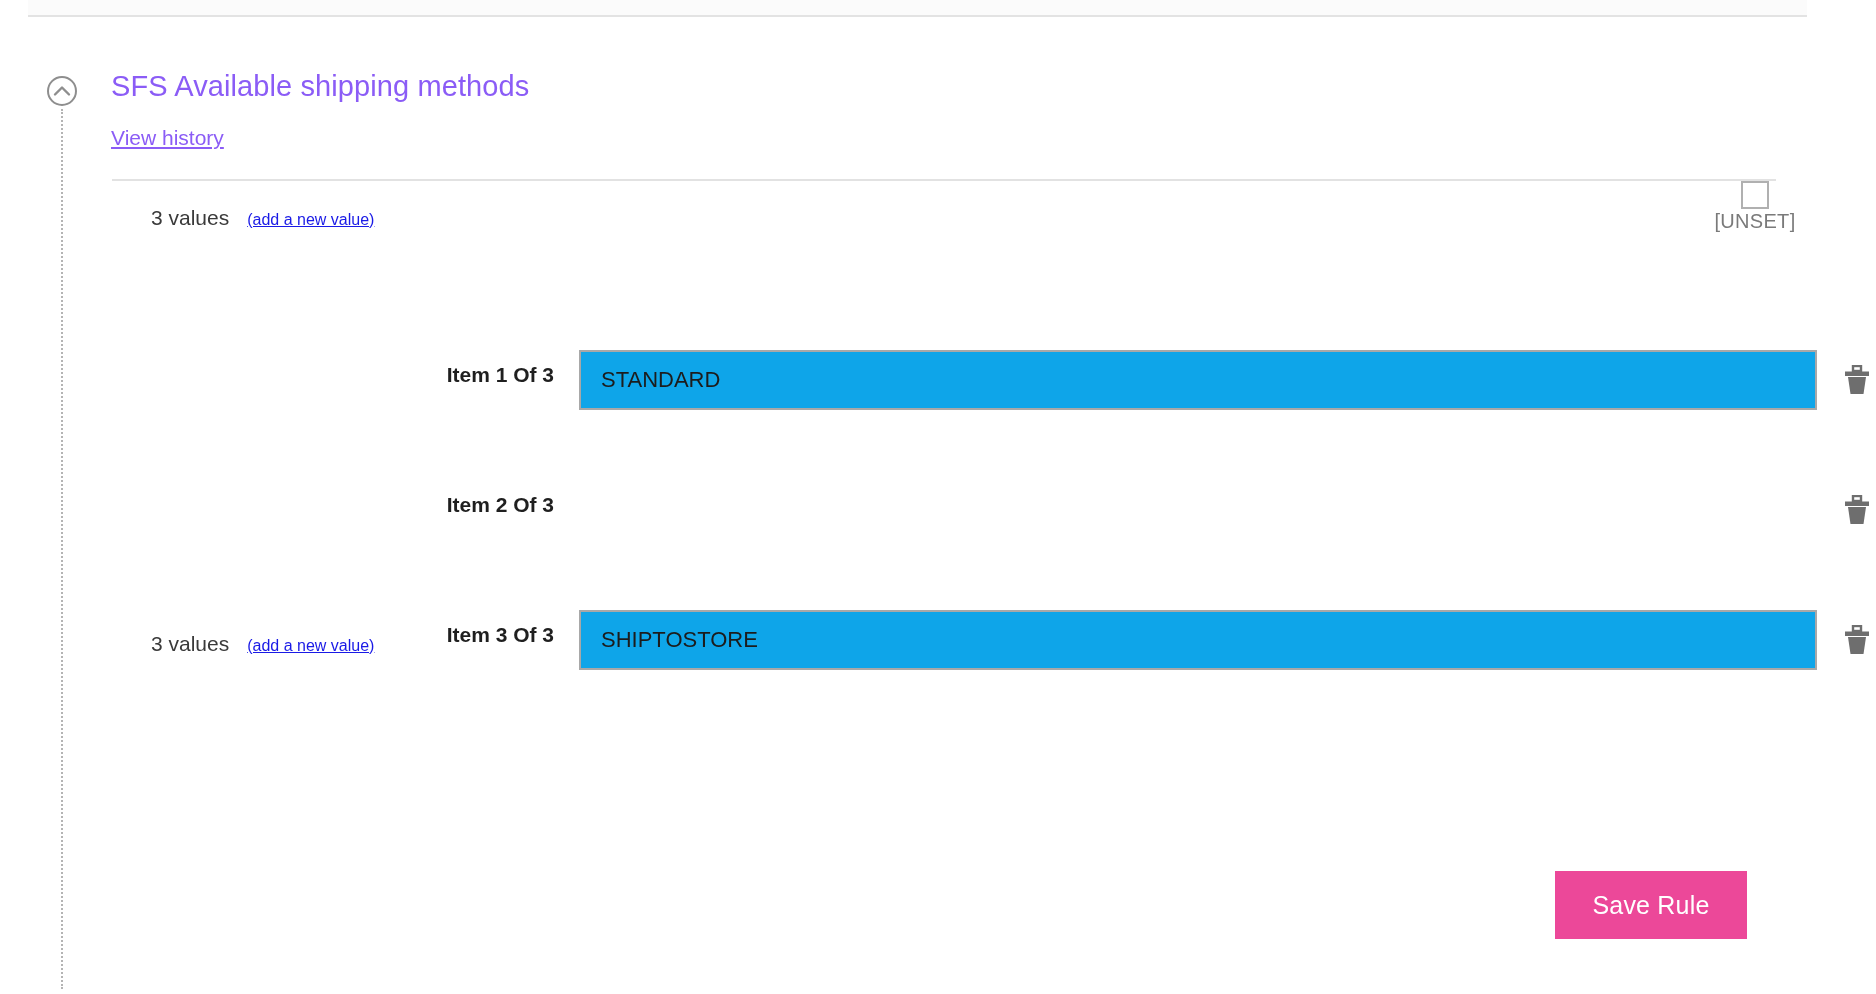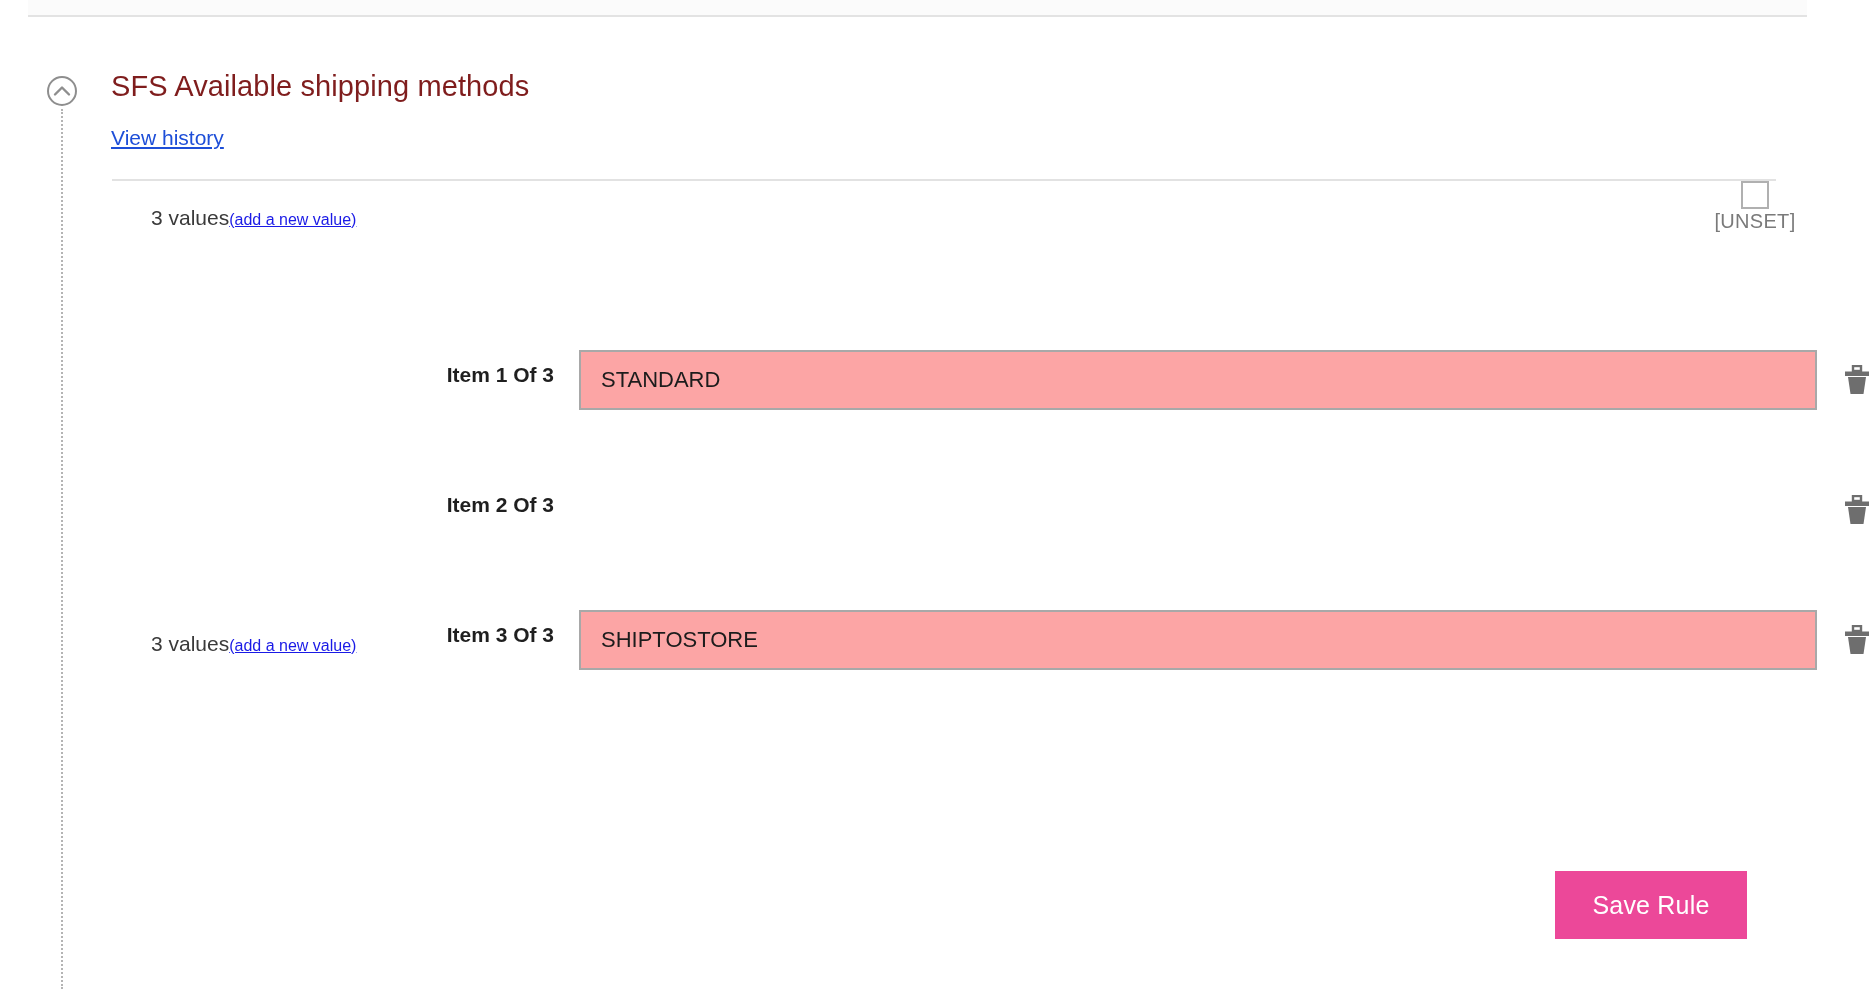--- a/index.html
+++ b/index.html
@@ -65,49 +65,50 @@
     border-left: 2px dotted #b4b4b4;
   }
 
   
   .section-title {
     position: absolute;
     left: 111px;
     top: 51px;
     font-size: 29px;
     font-weight: 400;
-    color: #7f1d1d;
+    color: #8b5cf6;
     letter-spacing: 0.1px;
     white-space: nowrap;
   }
   .history-link {
     position: absolute;
     left: 111px;
     top: 107px;
     font-size: 21px;
-    color: #1d4ed8;
+    color: #8b5cf6;
     text-decoration: underline;
     cursor: pointer;
     white-space: nowrap;
   }
 
   .header-divider {
     position: absolute;
     left: 112px;
     top: 160px;
     width: 1664px;
     height: 2px;
     background: #e2e2e2;
   }
 
   
   .values-row {
     position: absolute;
     display: flex;
     align-items: baseline;
+    gap: 18px;
     white-space: nowrap;
     text-align: center;
   }
   .values-row.top { left: 151px; top: 187px; }
   .values-row.bottom { left: 151px; top: 613px; }
   .values-count {
     font-size: 21px;
     color: #3a3a3a;
   }
   .add-value-link {
@@ -162,21 +163,21 @@
     white-space: nowrap;
   }
   .item-input {
     position: absolute;
     left: 545px;
     top: 0;
     width: 1238px;
     height: 60px;
     border: 2px solid #a8a8a8;
     box-sizing: border-box;
-    background: #fca5a5;
+    background: #0ea5e9;
     font-family: "Liberation Sans", sans-serif;
     font-size: 22px;
     color: #1c1c1c;
     padding: 0 20px;
     outline: none;
     border-radius: 0;
   }
   .delete-btn {
     position: absolute;
     left: 1805px;

